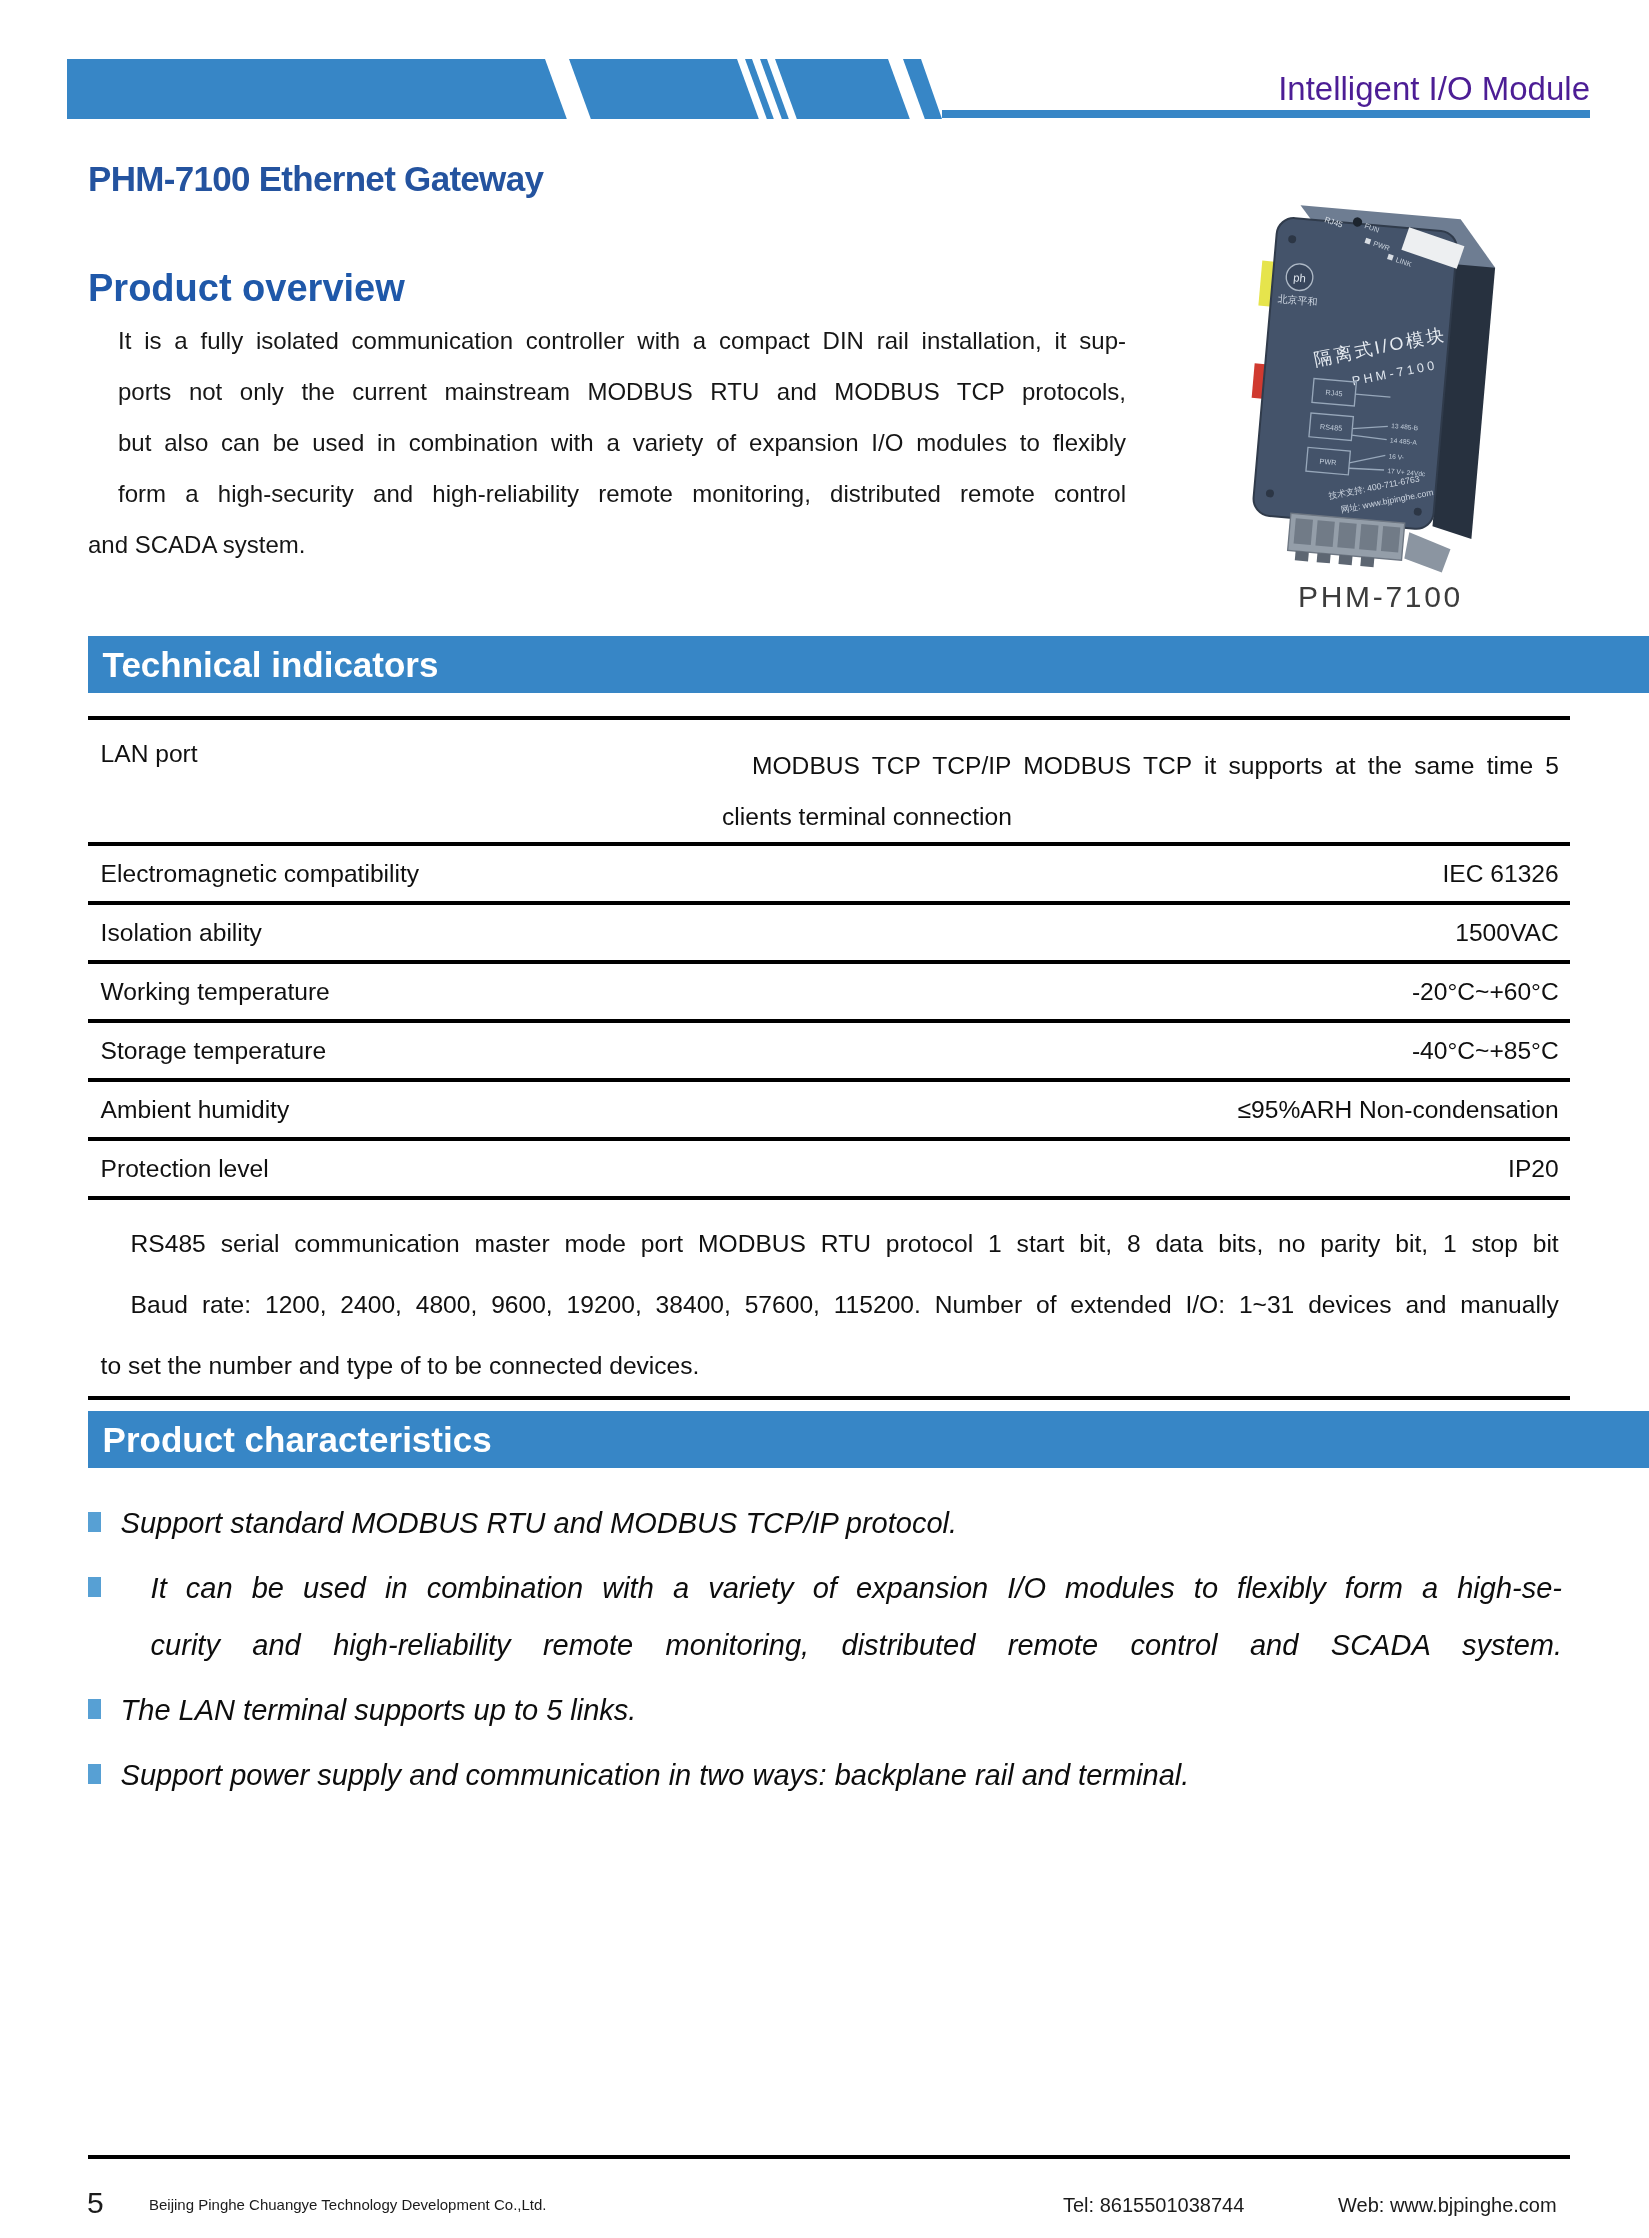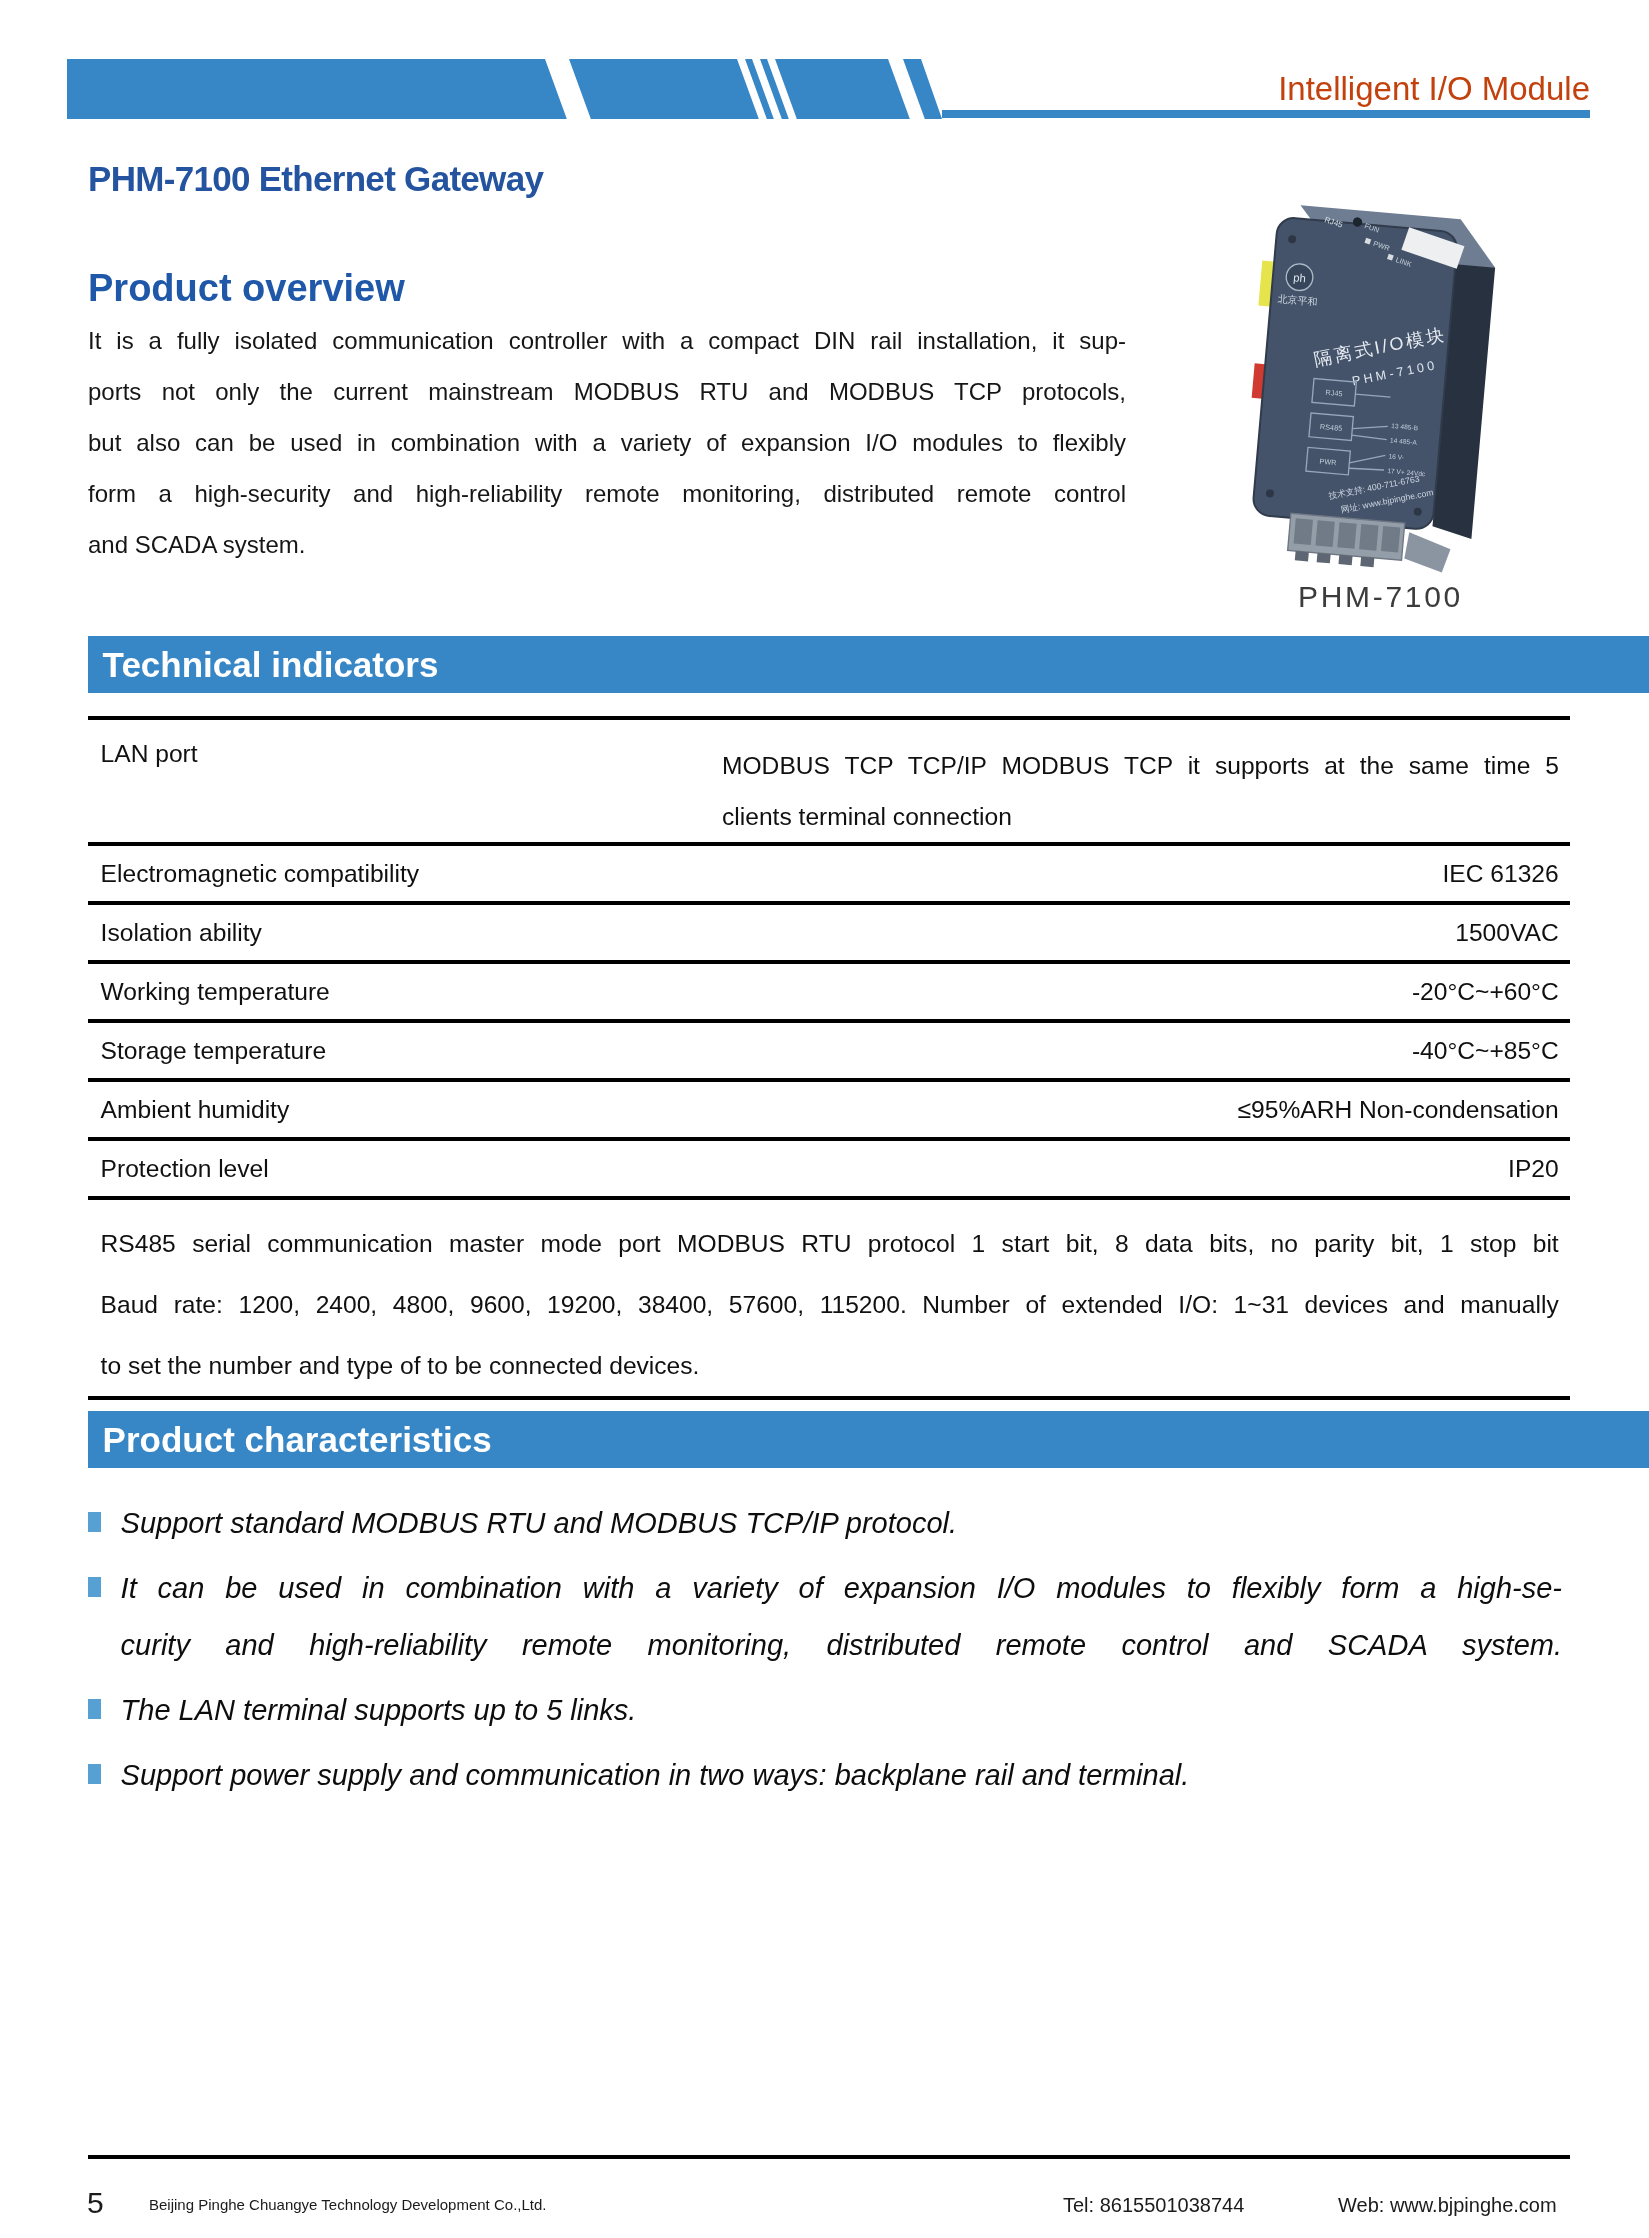--- a/index.html
+++ b/index.html
@@ -23,39 +23,39 @@
   .stripe.s2 { left:670px; width:8px; }
   .stripe.s3 { left:685px; width:8px; }
   .stripe.s4 { left:700px; width:8px; }
   .stripe.s5 { left:821px; width:15.3px; }
   .banner-underline {
     position:absolute; left:942px; top:110px; width:648px; height:8px;
     background:#3786C6;
   }
   .banner-category {
     position:absolute; top:72px; right:59px;
-    font-size:33px; color:#c2410c; letter-spacing:0px; line-height:1;text-align:center;
+    font-size:33px; color:#4c1d95; letter-spacing:0px; line-height:1;text-align:center;
   }
 
   
   .page-title {
     position:absolute; left:88px; top:161px;
     font-size:35px; font-weight:bold; color:#24539F; line-height:1; letter-spacing:-0.7px;
   }
   .overview-heading {
     position:absolute; left:88px; top:269px;
     font-size:38px; font-weight:bold; color:#1F58A9; line-height:1;
   }
 
   
   .overview-text {
     position:absolute; left:88px; top:315px; width:1038px;
     font-size:24px; line-height:51px; color:#161616;
   }
-  .jl { text-align:justify; text-align-last:justify; }
+  .jl { text-align:justify; text-align-last:justify;margin-left:30px; }
 
   
   .figure { position:absolute; left:1224px; top:185px; width:313px; text-align:center; }
   .figure svg { display:block; }
   .figure-caption {
     margin-top:5.3px; font-size:30px; color:#3C3C3C; letter-spacing:2.7px; line-height:1;
   }
 
   
   .section-bar {

